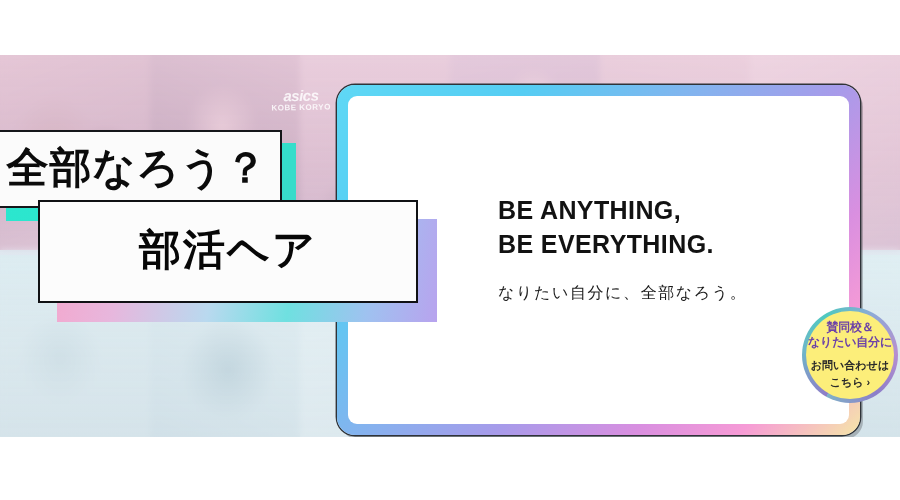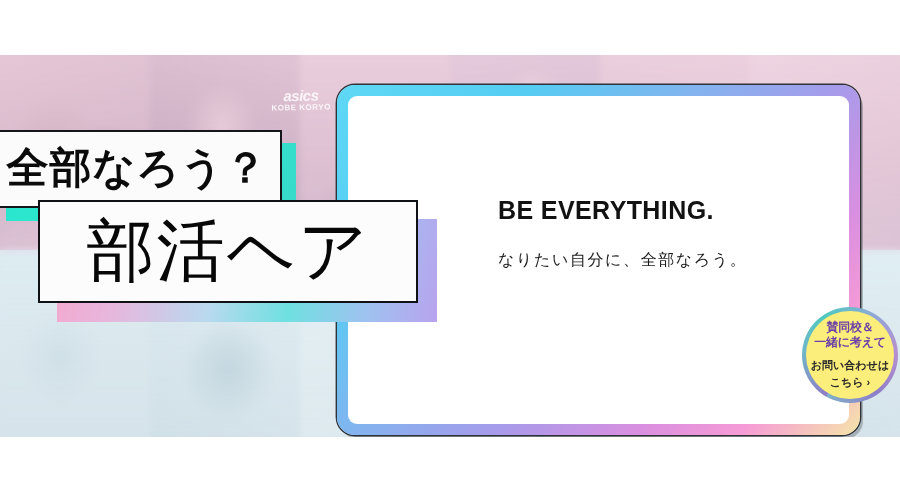--- a/index.html
+++ b/index.html
@@ -264,22 +264,22 @@
     width: 380px;
     height: 103px;
     background: #fcfcfc;
     border: 2.5px solid #101114;
     box-sizing: border-box;
     display: flex;
     align-items: center;
     justify-content: center;
   }
   #box-buka .label {
-    font-size: 68px;
-    font-weight: 400;
+    font-size: 42px;
+    font-weight: 700;
     color: #070707;
     letter-spacing: 2px;
     line-height: 1;
     white-space: nowrap;
     transform: translateY(-2px);
   }
 
   
   #lead-copy {
     position: absolute;
@@ -372,20 +372,21 @@
 
       <div class="shirt-logo">
         <div class="brand">asics</div>
         <div class="sub">KOBE KORYO</div>
       </div>
     </div>
 
     <div id="main-card">
       <div id="main-card-inner">
         <div id="headline-block">
+          <div class="headline-line">BE ANYTHING,</div>
           <div class="headline-line">BE EVERYTHING.</div>
           <div id="sub-jp">なりたい自分に、全部なろう。</div>
         </div>
       </div>
     </div>
 
     <div id="box-dou">
       <div class="shadow"></div>
       <div class="face">
         <span class="label">全部なろう？</span>
@@ -396,20 +397,20 @@
       <div class="shadow"></div>
       <div class="face">
         <span class="label">部活ヘア</span>
       </div>
     </div>
 
 
     <div id="cta-badge">
       <div id="cta-badge-inner">
         <div class="cta-main">賛同校＆</div>
-        <div class="cta-main">一緒に考えて</div>
+        <div class="cta-main">なりたい自分に</div>
         <div class="cta-sub">お問い合わせは</div>
         <div class="cta-sub" style="margin-top:2px">こちら ›</div>
       </div>
     </div>
 
   </div>
 </div>
 
 </body></html>

